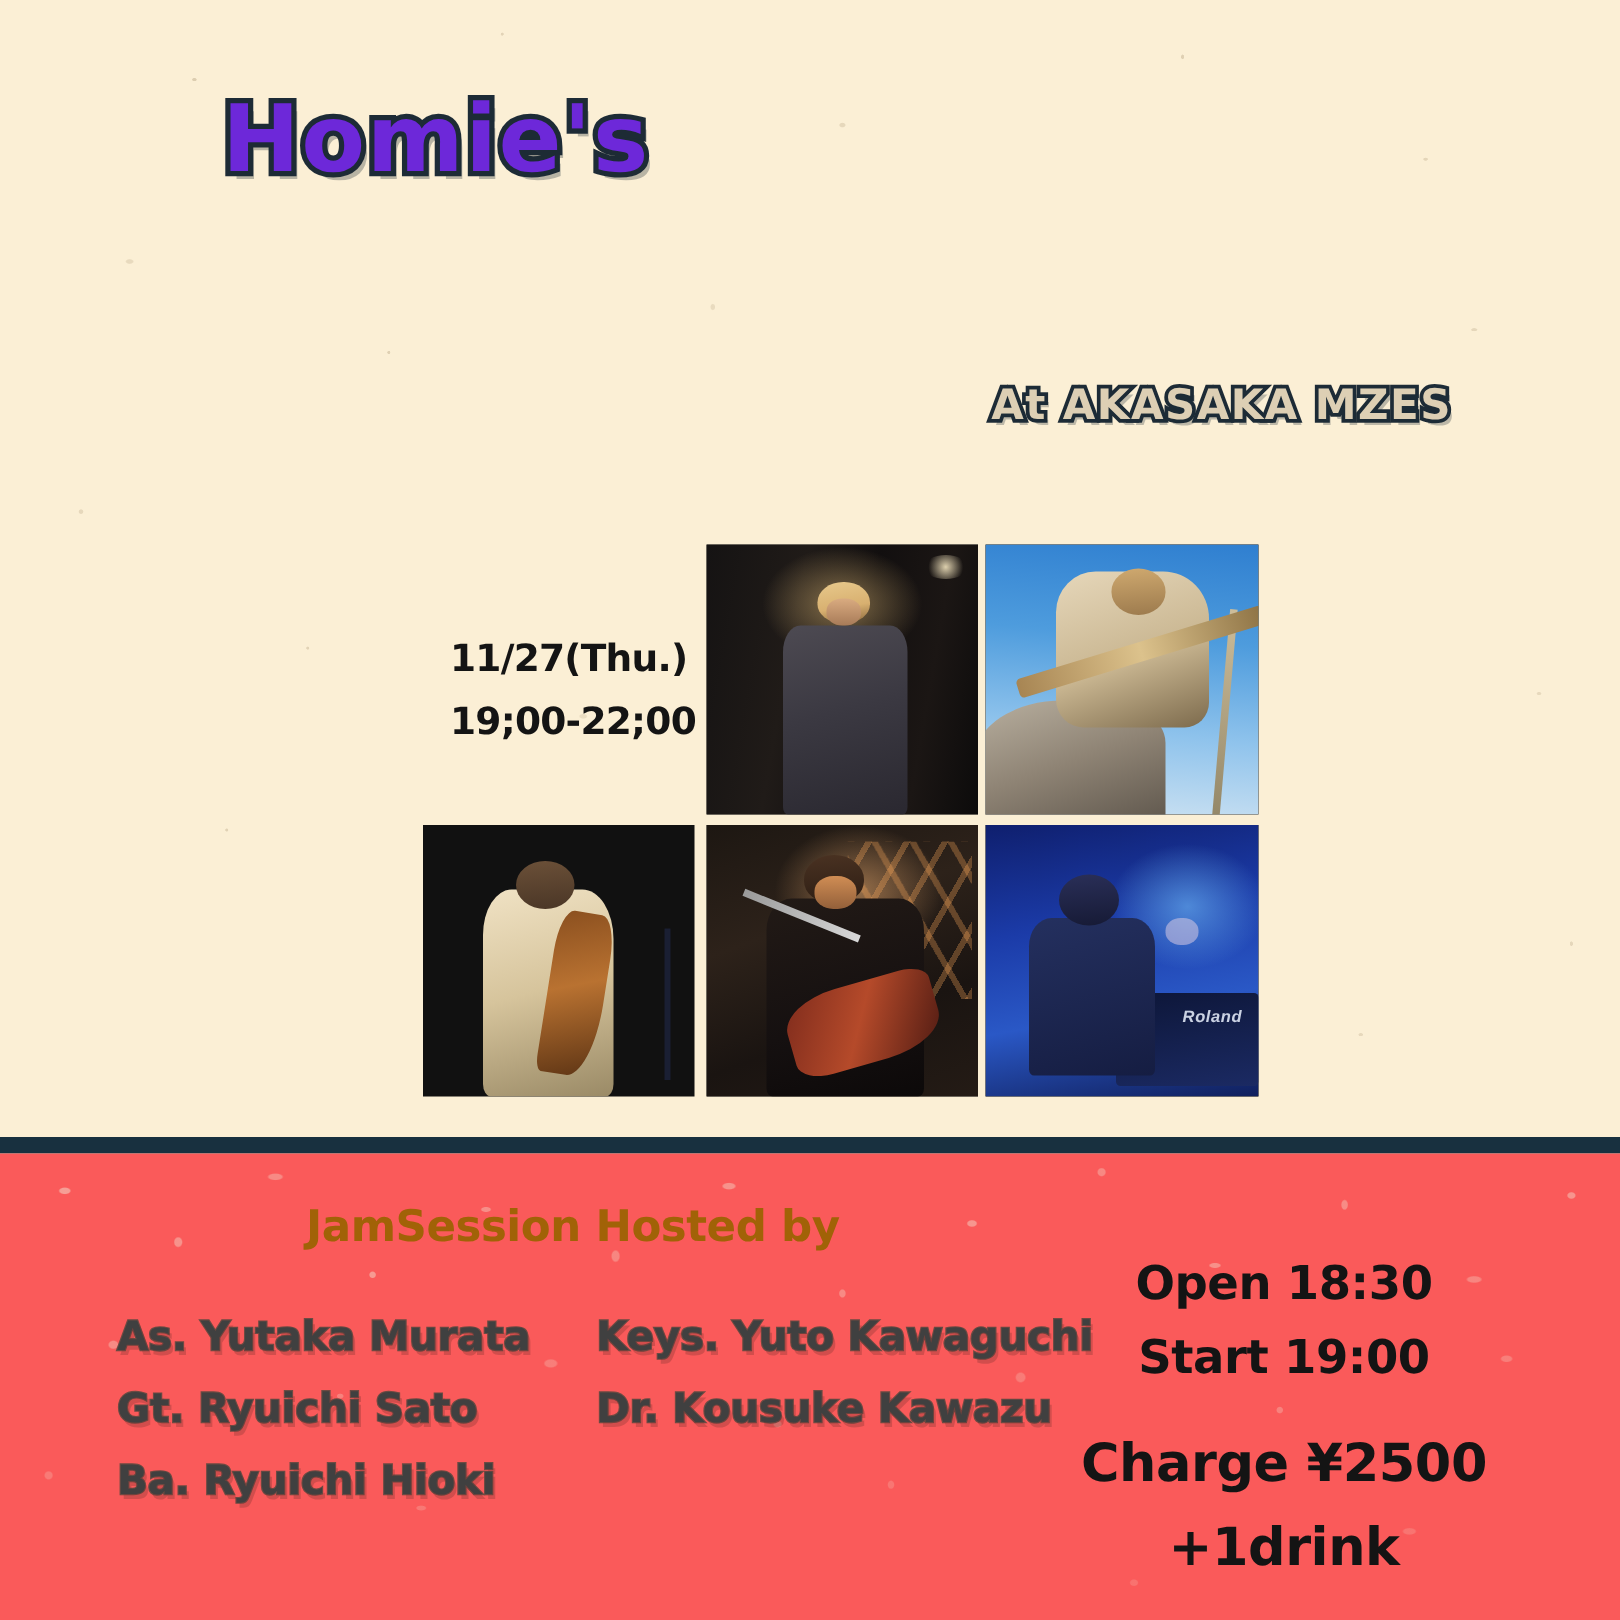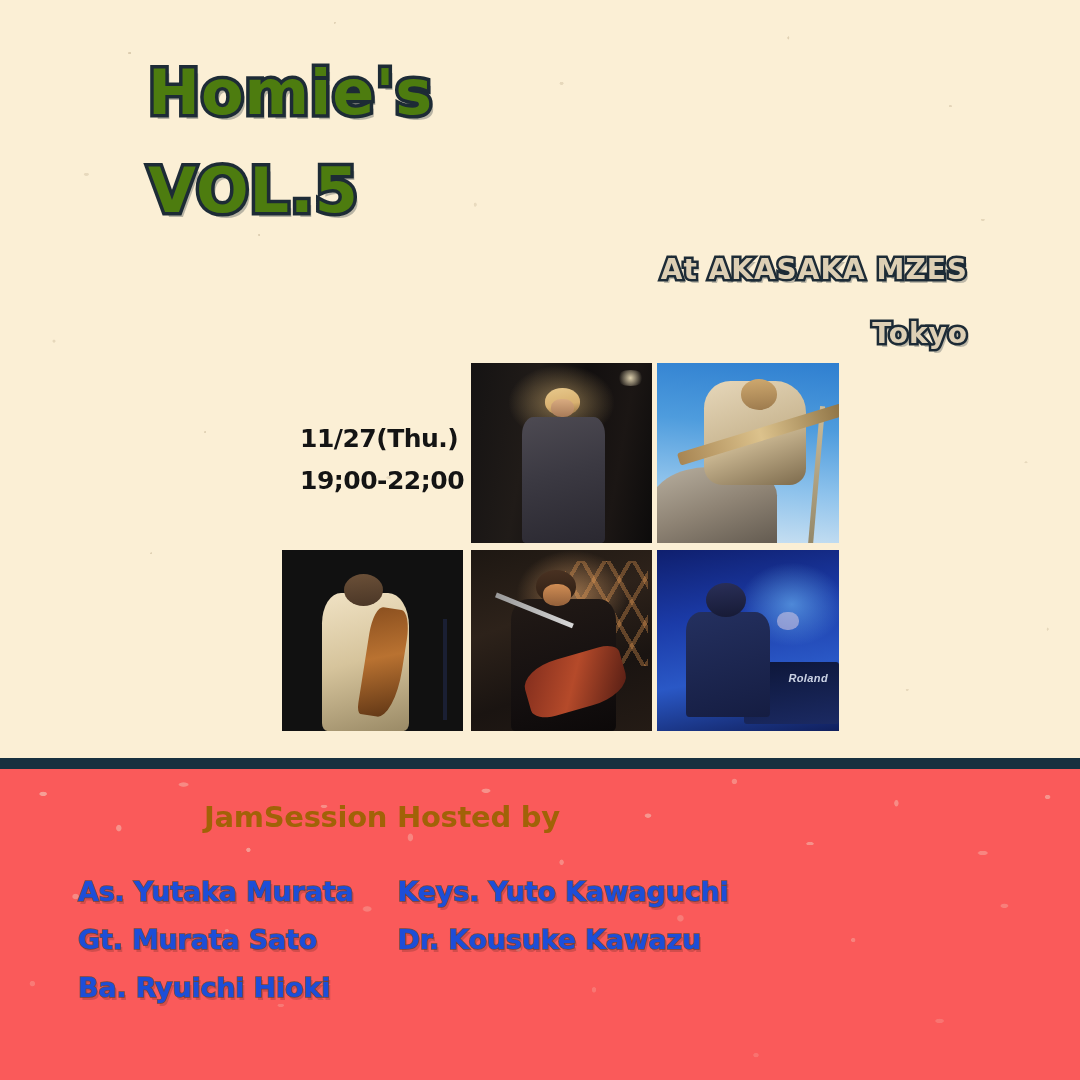--- a/index.html
+++ b/index.html
@@ -96,21 +96,21 @@
     position: absolute;
     left: 148px; top: 44px;
     width: 560px;
   }
   .title-line {
     font-family: "DejaVu Sans", sans-serif;
     font-weight: 700;
     font-size: 62px;
     line-height: 98px;
     letter-spacing: 1px;
-    color: #4d7c0f;
+    color: #6d28d9;
     -webkit-text-stroke: 7px #1d2b36;
     paint-order: stroke fill;
     text-shadow: 4px 5px 0 rgba(29,43,54,.30);
     white-space: nowrap;
   }
 
   
   .venue-block {
     position: absolute;
     right: 112px; top: 238px;
@@ -335,21 +335,21 @@
     left: 78px; top: 868px;
     display: flex;
     gap: 44px;
   }
   .member-col { display: flex; flex-direction: column; }
   .member {
     font-family: "DejaVu Sans", sans-serif;
     font-weight: 700;
     font-size: 27px;
     line-height: 48px;
-    color: #1d4ed8;
+    color: #404040;
     -webkit-text-stroke: 1.5px #6d4a42;
     paint-order: stroke fill;
     text-shadow: 2px 3px 0 rgba(120,50,45,.30);
     white-space: nowrap;
     letter-spacing: -0.2px;
   }
   .info-block {
     position: absolute;
     left: 706px; top: 832px;
     width: 300px;
@@ -370,26 +370,24 @@
 <body>
 
 <div class="poster">
 
   <div class="top-panel"></div>
   <div class="divider"></div>
   <div class="bottom-panel"></div>
 
   <div class="title-block">
     <div class="title-line">Homie's</div>
-    <div class="title-line">VOL.5</div>
   </div>
 
   <div class="venue-block">
     <div class="venue-line">At AKASAKA MZES</div>
-    <div class="venue-line">Tokyo</div>
   </div>
 
   <div class="date-block">
     <div class="date-line">11/27(Thu.)</div>
     <div class="date-line">19;00-22;00</div>
   </div>
 
   <div class="photo-grid">
 
     <div class="photo p-alley" style="left:189px; top:0; width:181px; height:180px;">
@@ -441,23 +439,30 @@
       </div>
     </div>
 
   </div>
 
   <div class="hosted-by">JamSession Hosted by</div>
 
   <div class="members">
     <div class="member-col">
       <div class="member">As. Yutaka Murata</div>
-      <div class="member">Gt. Murata Sato</div>
+      <div class="member">Gt. Ryuichi Sato</div>
       <div class="member">Ba. Ryuichi Hioki</div>
     </div>
     <div class="member-col">
       <div class="member">Keys. Yuto Kawaguchi</div>
       <div class="member">Dr. Kousuke Kawazu</div>
     </div>
   </div>
 
+  <div class="info-block">
+    <div class="info-line info-time">Open 18:30</div>
+    <div class="info-line info-time">Start 19:00</div>
+    <div class="info-gap"></div>
+    <div class="info-line info-charge">Charge ¥2500</div>
+    <div class="info-line info-charge">+1drink</div>
+  </div>
 
 </div>
 
 </body></html>

